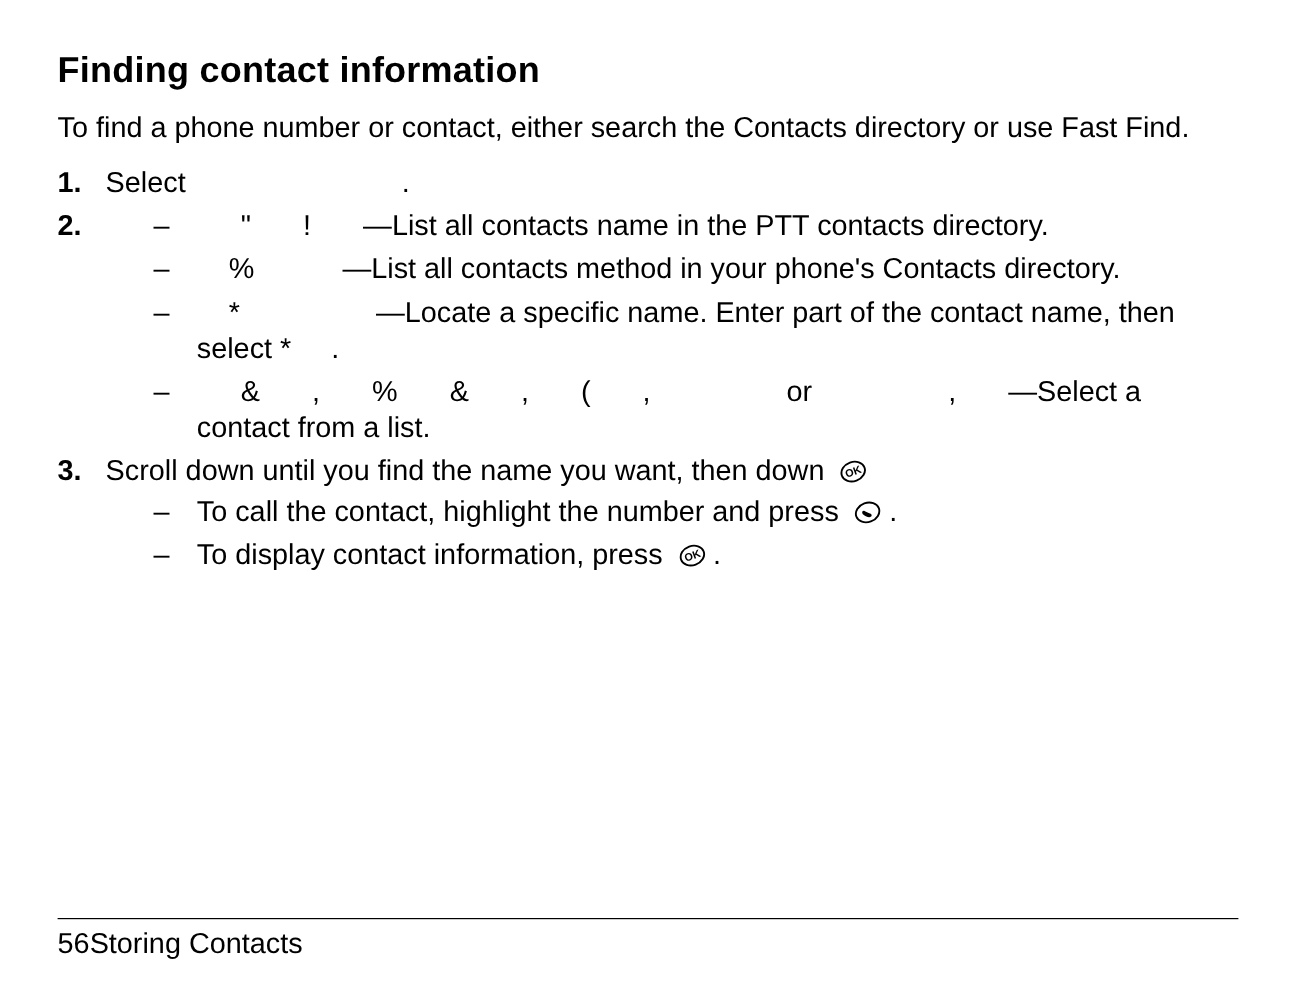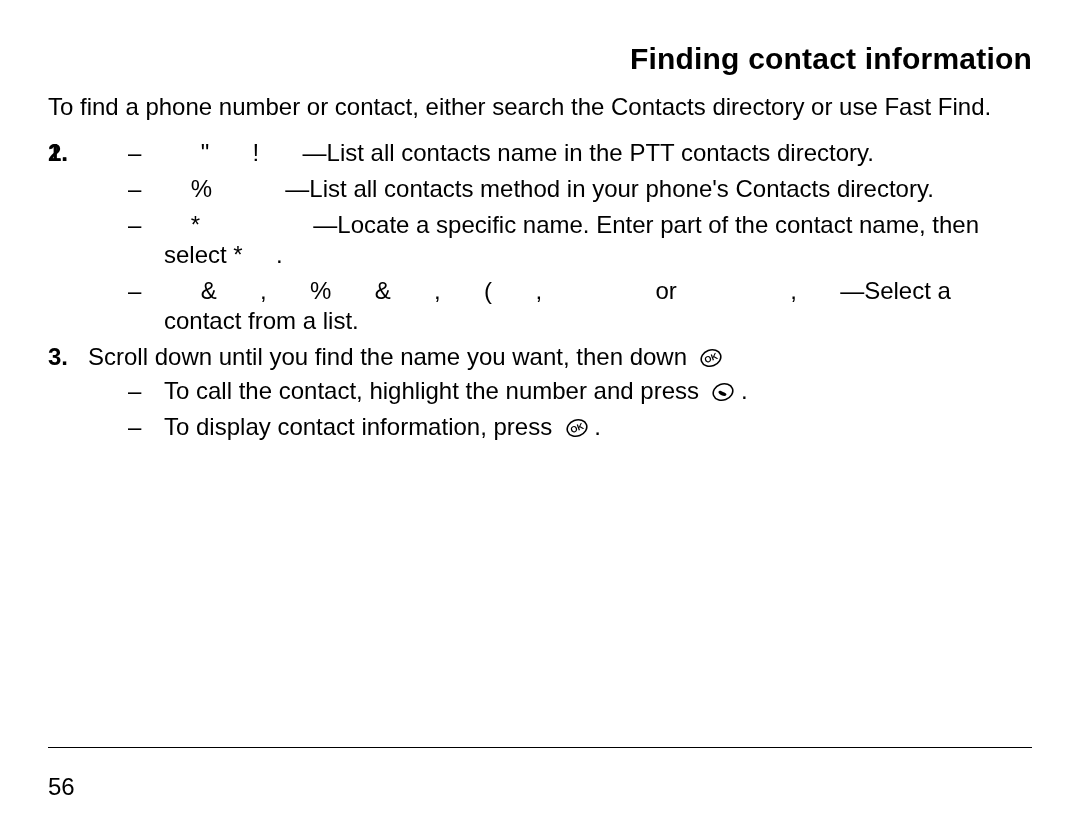--- a/index.html
+++ b/index.html
@@ -11,21 +11,20 @@
       padding: 40px 48px 0 48px;
       position: relative;
       font-size: 24px;
       line-height: 1.25;
     }
     h2.page-title {
       font-size: 30px;
       font-weight: 700;
       margin-bottom: 14px;
       letter-spacing: 0.2px;
-      text-align: right;
     }
     p.intro {
       margin-bottom: 16px;
     }
     ol.steps {
       list-style: none;
       margin-left: 0;
       padding-left: 0;
     }
     ol.steps > li {
@@ -64,37 +63,43 @@
       display: inline-block;
       vertical-align: middle;
     }
     .icon svg { display: block; }
     .page-footer {
       position: absolute;
       left: 48px;
       right: 48px;
       bottom: 32px;
       border-top: 1px solid #000;
-      padding-top: 24px;
+      padding-top: 6px;
       display: flex;
       font-size: 24px;
     }
     .nowrap { white-space: nowrap; }
   </style>
 </head>
 <body>
 
 <h2 class="page-title">Finding contact information</h2>
 
 <p class="intro">To find a phone number or contact, either search the Contacts directory or use Fast Find.</p>
 
 <ol class="steps">
 
   <li>
     <span class="num">1.</span>
+    <span>
+      <span>Select</span>
+      <span class="gap gap-60"></span>
+      <span class="gap gap-100"></span>
+      <span>.</span>
+    </span>
   </li>
 
   <li>
     <span class="num">2.</span>
 
     <ul class="sub">
       <li>
         <span class="dash">–</span>
         <span>
           <span class="gap gap-30"></span>
@@ -190,13 +195,14 @@
           </span>&nbsp;<span>.</span></span>
         </span>
       </li>
     </ul>
   </li>
 
 </ol>
 
 <div class="page-footer">
   <span>56</span>
+  <span>Storing Contacts</span>
 </div>
 
 </body></html>

